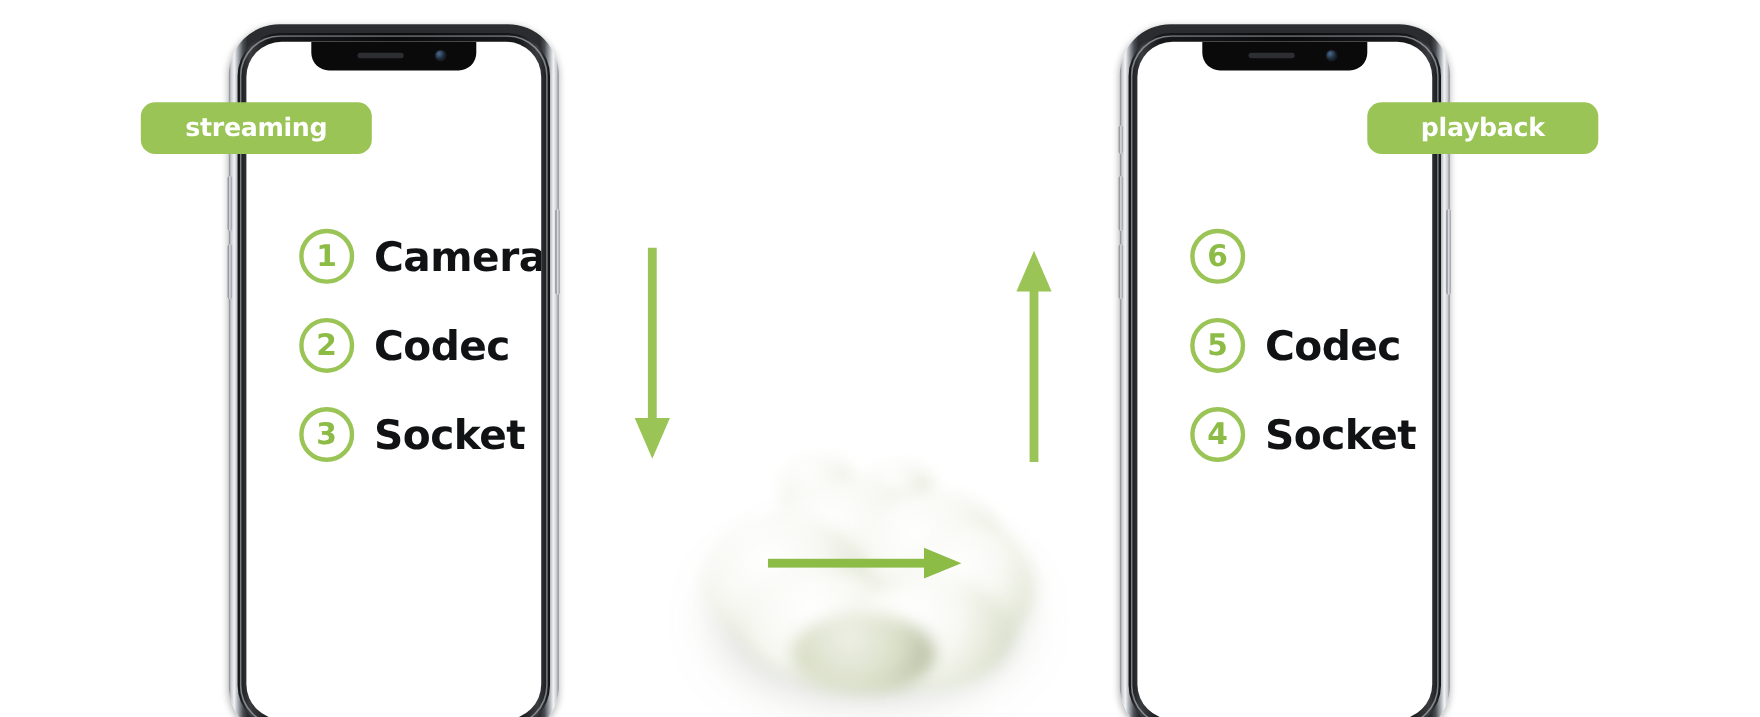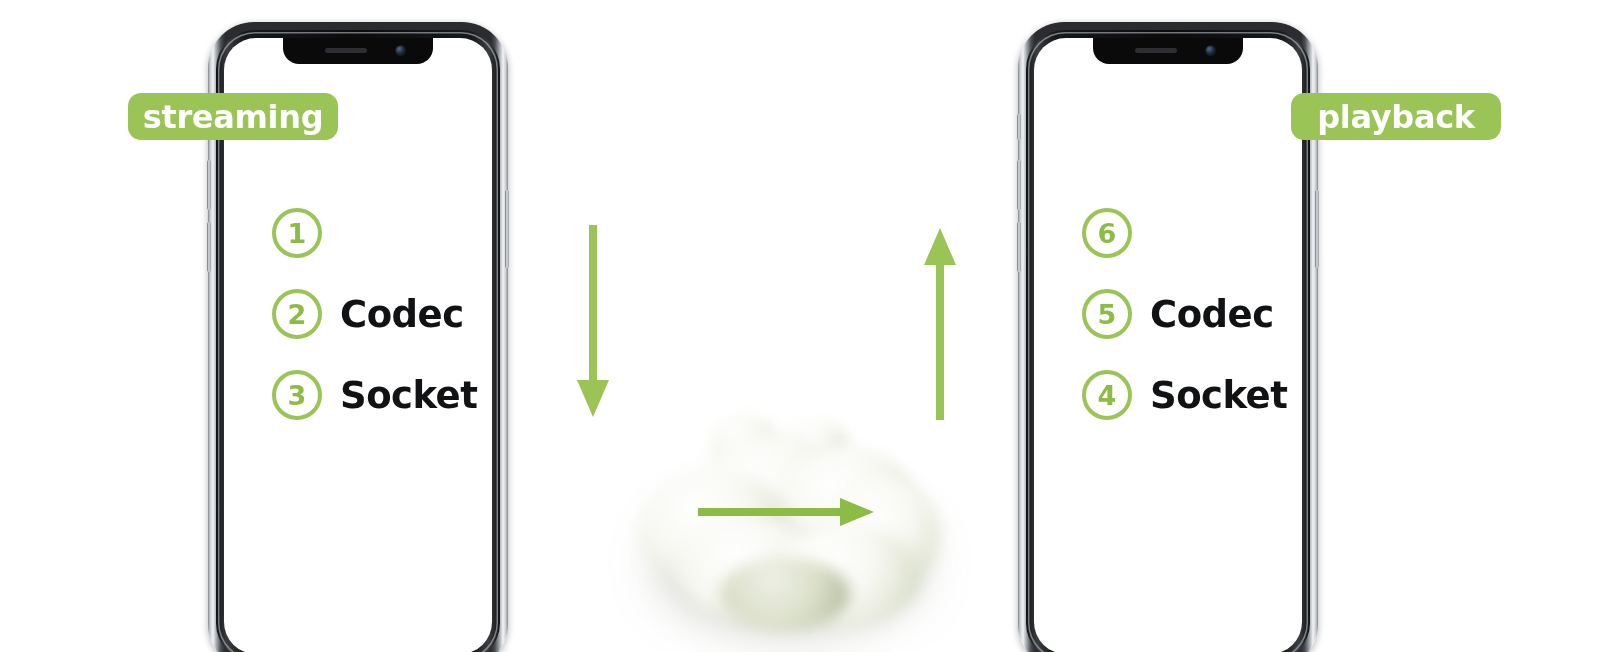--- a/index.html
+++ b/index.html
@@ -109,32 +109,32 @@
   .btn-voldn  { left: -1px; top: 200px; width: 4px; height: 50px; }
   .btn-power  { right: -1px; top: 168px; width: 4px; height: 78px; }
 
   
   .badge {
     position: absolute;
     height: 47px;
     border-radius: 13px;
     background: #9ac455;
     color: #ffffff;
-    font-size: 32px;
+    font-size: 23px;
     font-weight: 700;
     letter-spacing: -0.3px;
     display: flex;
     align-items: center;
     justify-content: center;
     padding: 0 22px;
     box-sizing: border-box;
     z-index: 40;
   }
   .badge.streaming { left: 128px; top: 93px; width: 210px; }
-  .badge.playback  { left: 1243px; top: 93px; width: 210px; margin-left: 48px; }
+  .badge.playback  { left: 1243px; top: 93px; width: 210px; }
 
   
   .step-list {
     position: absolute;
     left: 48px;
     top: 170px;
     display: flex;
     flex-direction: column;
     gap: 31px;
   }
@@ -236,20 +236,21 @@
 
     <div class="phone-screen">
       <div class="notch">
         <div class="notch-speaker"></div>
         <div class="notch-camera"></div>
       </div>
 
       <div class="step-list">
         <div class="step">
           <div class="step-num">1</div>
+          <div class="step-label">Camera</div>
         </div>
         <div class="step">
           <div class="step-num">2</div>
           <div class="step-label">Codec</div>
         </div>
         <div class="step">
           <div class="step-num">3</div>
           <div class="step-label">Socket</div>
         </div>
       </div>

